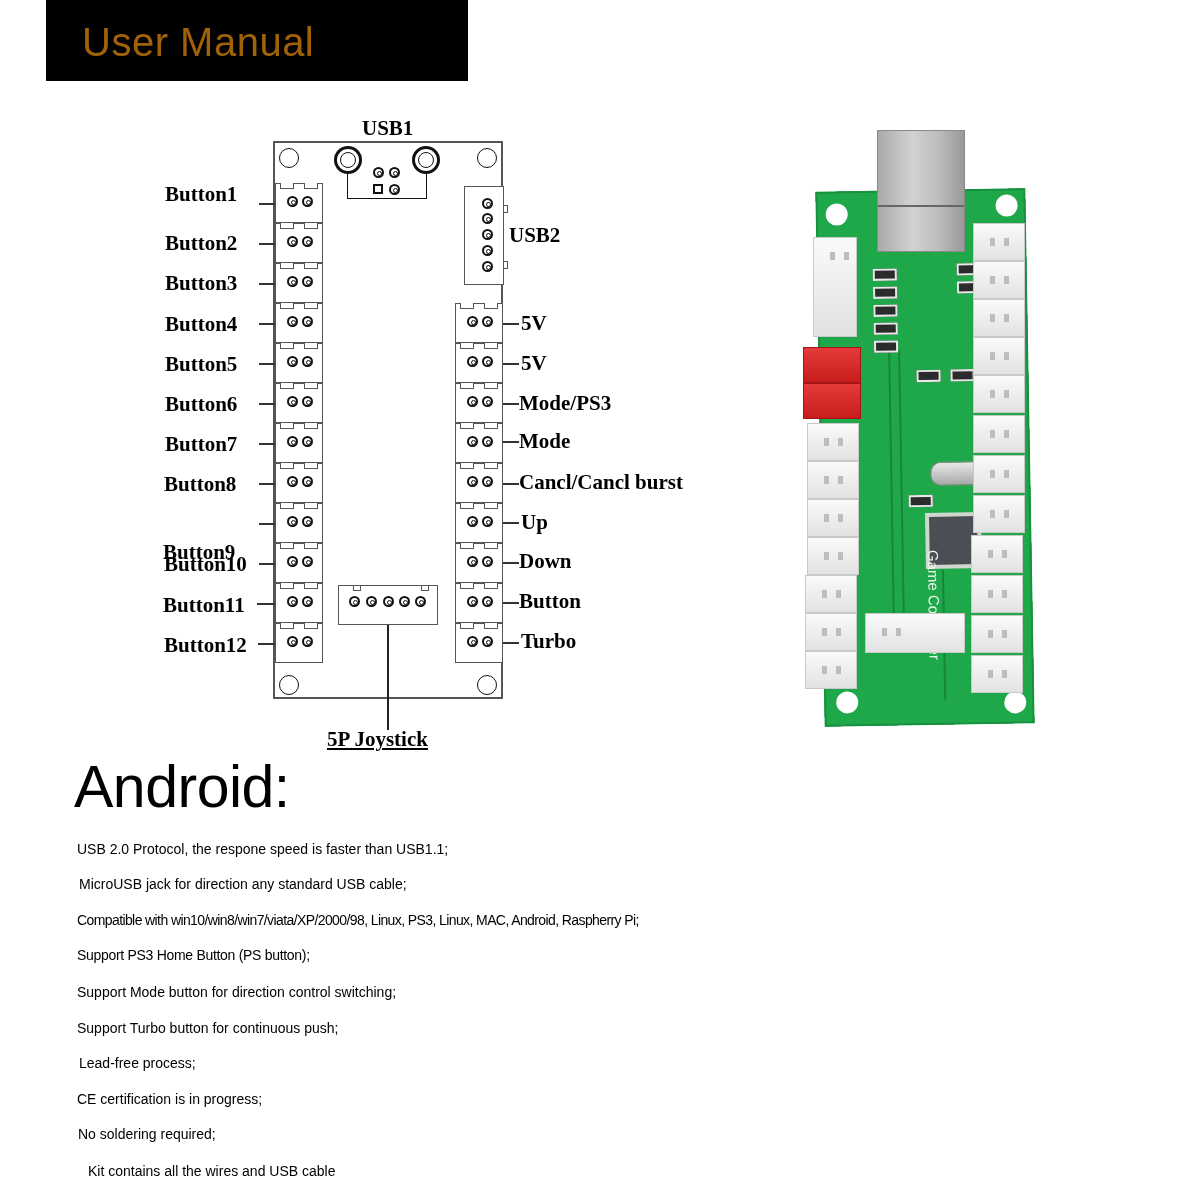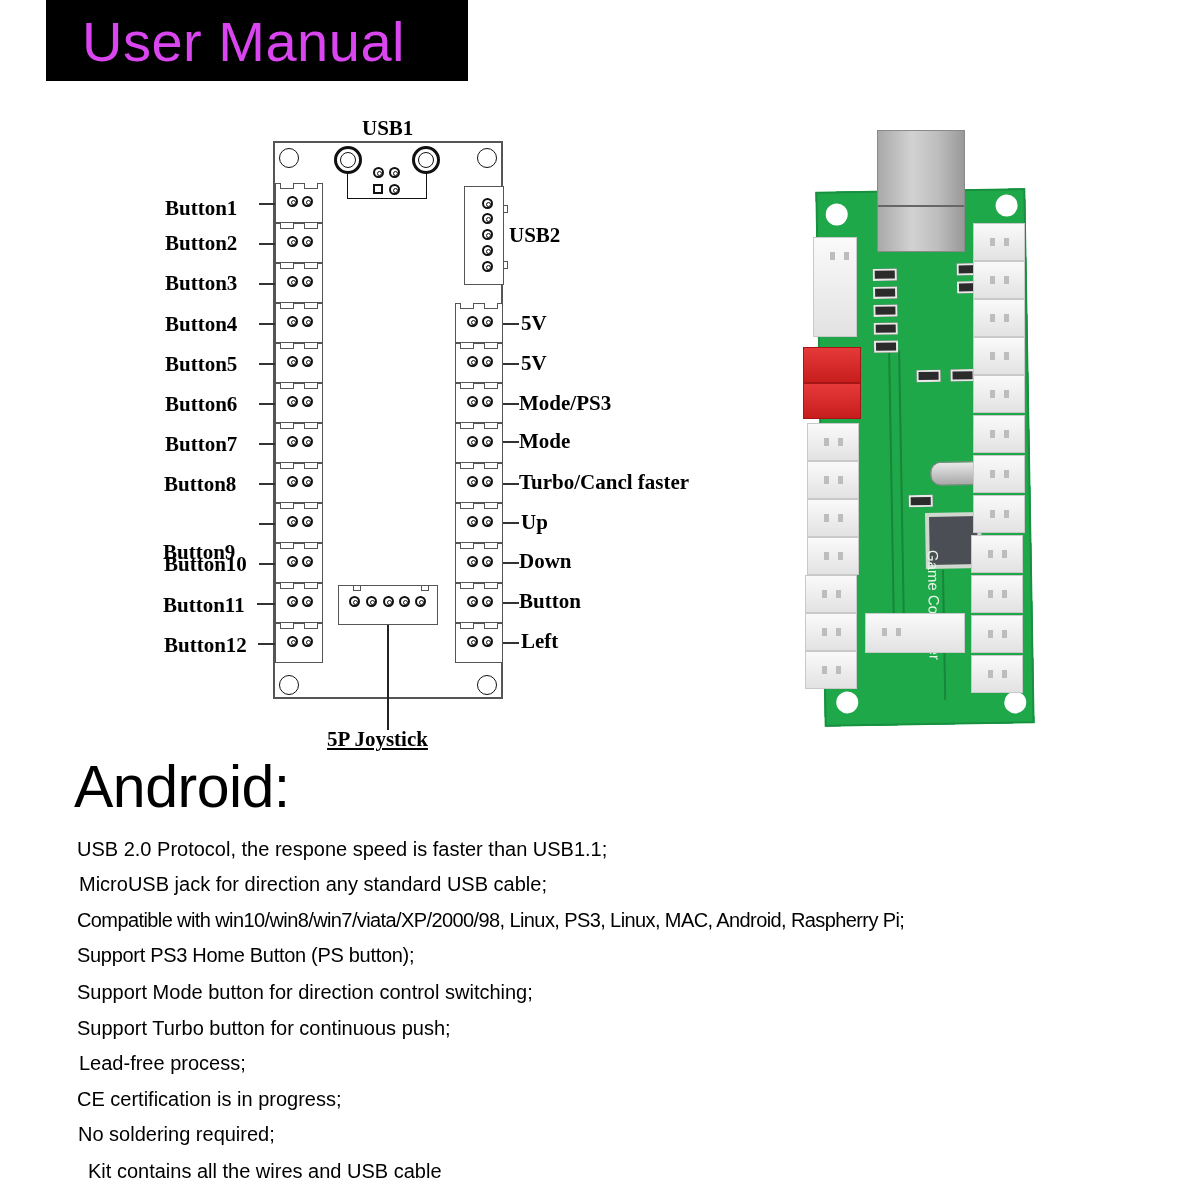--- a/index.html
+++ b/index.html
@@ -1,19 +1,19 @@
 <!DOCTYPE html>
 <html><head>
 <meta charset="utf-8">
 <style>
   html, body { margin:0; padding:0; background:#ffffff; }
   body { width:1183px; height:1183px; position:relative; overflow:hidden; font-family:"Liberation Sans", sans-serif; color:#000; }
 
   .title-bar { position:absolute; left:46px; top:0; width:422px; height:81px; background:#000; }
-  .title-text { position:absolute; left:36px; top:6px; color:#d946ef; font-size:56px; line-height:72px; font-family:"Liberation Sans", sans-serif; letter-spacing:0.5px; }
+  .title-text { position:absolute; left:36px; top:6px; color:#a16207; font-size:40px; line-height:72px; font-family:"Liberation Sans", sans-serif; letter-spacing:0.5px; }
 
   
   .diagram { position:absolute; left:0; top:0; width:760px; height:760px; }
   .serif { font-family:"Liberation Serif", "DejaVu Serif", serif; font-weight:bold; }
   .lbl { position:absolute; font-size:21px; line-height:24px; white-space:nowrap; }
   .board { position:absolute; left:273px; top:141px; width:230px; height:558px; border:2px solid #555; box-sizing:border-box; background:#fff; }
   .hole { position:absolute; width:20px; height:20px; border:1.5px solid #111; border-radius:50%; box-sizing:border-box; background:#fff; }
   .bighole { position:absolute; width:28px; height:28px; border:3px solid #111; border-radius:50%; box-sizing:border-box; background:#fff; }
   .bighole::after { content:""; position:absolute; left:3px; top:3px; width:16px; height:16px; border:1.5px solid #111; border-radius:50%; box-sizing:border-box; }
   .usb1-bracket { position:absolute; left:347px; top:160px; width:80px; height:39px; border:1.5px solid #111; border-top:none; box-sizing:border-box; }
@@ -47,21 +47,21 @@
   .wconn::before { left:16px; } .wconn::after { left:30px; }
   .rconn { position:absolute; width:58px; height:36px; background:linear-gradient(180deg,#e63a3a,#c81d1d); border:1px solid #a51515; box-sizing:border-box; }
   .chip { position:absolute; left:108px; top:327px; width:48px; height:48px; background:#4b4f55; box-shadow:0 0 0 4px #cfd7cf; }
   .xtal { position:absolute; left:110px; top:272px; width:58px; height:22px; background:linear-gradient(180deg,#e9e9e9,#a8a8a8); border-radius:11px; border:1px solid #888; }
   .smd { position:absolute; width:20px; height:8px; background:#2b2b2b; border:2px solid #e8e8e8; }
   .silk { position:absolute; color:#e8f5e8; font-family:"Liberation Sans", sans-serif; font-size:13px; white-space:nowrap; }
   .trace { position:absolute; background:#17853a; }
 
   
   .features-title { position:absolute; left:74px; top:752px; font-size:59px; line-height:70px; font-family:"Liberation Sans", sans-serif; letter-spacing:-0.5px; }
-  .feat { position:absolute; font-size:20px; line-height:26px; white-space:nowrap; font-family:"Liberation Sans", sans-serif; }
+  .feat { position:absolute; font-size:14px; line-height:26px; white-space:nowrap; font-family:"Liberation Sans", sans-serif; }
 </style>
 </head>
 <body>
 
 <div class="title-bar">
   <div class="title-text">User Manual</div>
 </div>
 
 <div class="diagram">
   <div class="lbl serif" style="left:362px; top:116px;">USB1</div>
@@ -160,21 +160,21 @@
         <div class="pin p2"></div>
       </div>
     <div class="conn" style="left:275px; top:623px;">
         <div class="notch n1"></div>
         <div class="notch n2"></div>
         <div class="pin p1"></div>
         <div class="pin p2"></div>
       </div>
   </div>
 
-  <div class="lbl serif" style="left:165px; top:196px;">Button1</div>
+  <div class="lbl serif" style="left:165px; top:182px;">Button1</div>
   <div class="lead" style="left:259px; top:203px; width:16px;"></div>
   <div class="lbl serif" style="left:165px; top:231px;">Button2</div>
   <div class="lead" style="left:259px; top:243px; width:16px;"></div>
   <div class="lbl serif" style="left:165px; top:271px;">Button3</div>
   <div class="lead" style="left:259px; top:283px; width:16px;"></div>
   <div class="lbl serif" style="left:165px; top:312px;font-family:Liberation Serif, serif;">Button4</div>
   <div class="lead" style="left:259px; top:323px; width:16px;"></div>
   <div class="lbl serif" style="left:165px; top:352px;">Button5</div>
   <div class="lead" style="left:259px; top:363px; width:16px;"></div>
   <div class="lbl serif" style="left:165px; top:392px;">Button6</div>
@@ -251,29 +251,29 @@
 
   <div class="lead" style="left:503px; top:323px; width:16px;"></div>
   <div class="lbl serif" style="left:521px; top:311px;">5V</div>
   <div class="lead" style="left:503px; top:363px; width:16px;"></div>
   <div class="lbl serif" style="left:521px; top:351px;">5V</div>
   <div class="lead" style="left:503px; top:403px; width:16px;"></div>
   <div class="lbl serif" style="left:519px; top:391px;">Mode/PS3</div>
   <div class="lead" style="left:503px; top:441px; width:16px;"></div>
   <div class="lbl serif" style="left:519px; top:429px;">Mode</div>
   <div class="lead" style="left:503px; top:483px; width:16px;"></div>
-  <div class="lbl serif" style="left:519px; top:470px;">Turbo/Cancl faster</div>
+  <div class="lbl serif" style="left:519px; top:470px;">Cancl/Cancl burst</div>
   <div class="lead" style="left:503px; top:522px; width:16px;"></div>
   <div class="lbl serif" style="left:521px; top:510px;">Up</div>
   <div class="lead" style="left:503px; top:562px; width:16px;"></div>
   <div class="lbl serif" style="left:519px; top:549px;">Down</div>
   <div class="lead" style="left:503px; top:602px; width:16px;"></div>
   <div class="lbl serif" style="left:519px; top:589px;">Button</div>
   <div class="lead" style="left:503px; top:642px; width:16px;"></div>
-  <div class="lbl serif" style="left:521px; top:629px;">Left</div>
+  <div class="lbl serif" style="left:521px; top:629px;">Turbo</div>
 
   <div class="joy">
     <div class="notch" style="left:14px;"></div>
     <div class="notch" style="right:8px;"></div>
     <div class="pin" style="left:10px; top:10px;"></div>
     <div class="pin" style="left:27px; top:10px;"></div>
     <div class="pin" style="left:44px; top:10px;"></div>
     <div class="pin" style="left:60px; top:10px;"></div>
     <div class="pin" style="left:76px; top:10px;"></div>
   </div>

